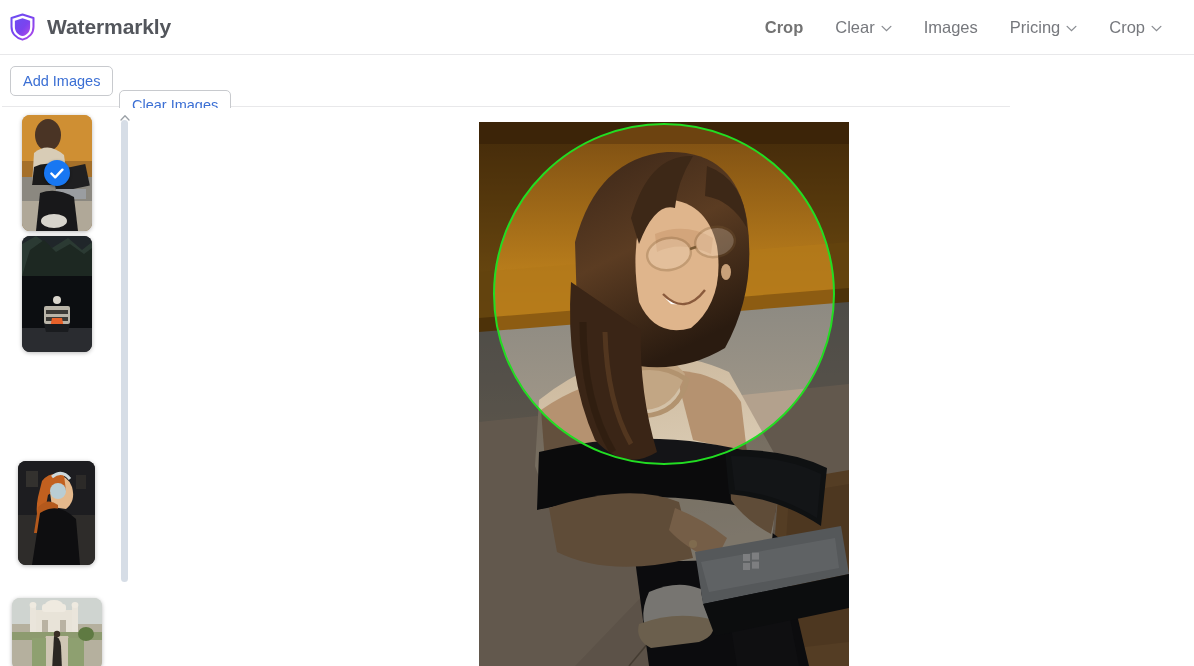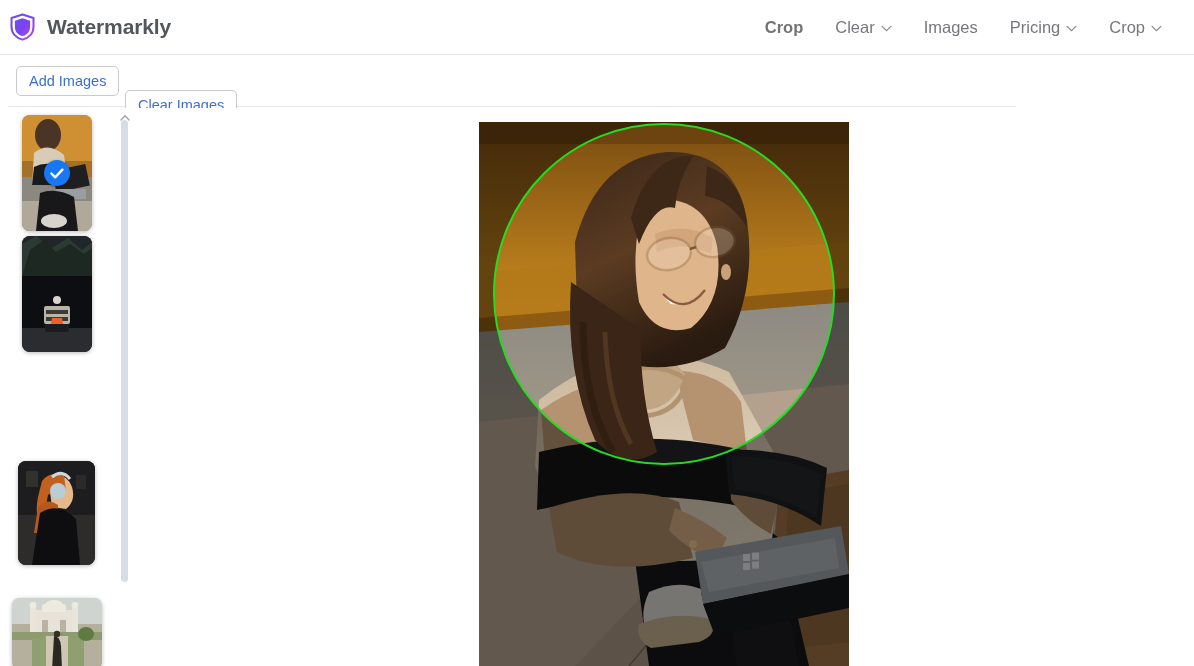--- a/index.html
+++ b/index.html
@@ -41,21 +41,21 @@
     cursor: pointer; white-space: nowrap;
   }
   .nav-item.active { color: #737373; font-weight: 700; }
   .caret {
     width: 11px; height: 7px; display: inline-block;
     position: relative; top: 1px;
   }
 
   
   .toolbar {
-    position: absolute; top: 55px; left: 8px;
+    position: absolute; top: 55px; left: 2px;
     width: 1008px; height: 52px;
     background: #ffffff;
     border-bottom: 1px solid #e8e8ea;
   }
   .btn-outline {
     position: absolute; top: 11px;
     height: 30px;
     background: #fff;
     border: 1px solid #c8cace;
     border-radius: 5px;

